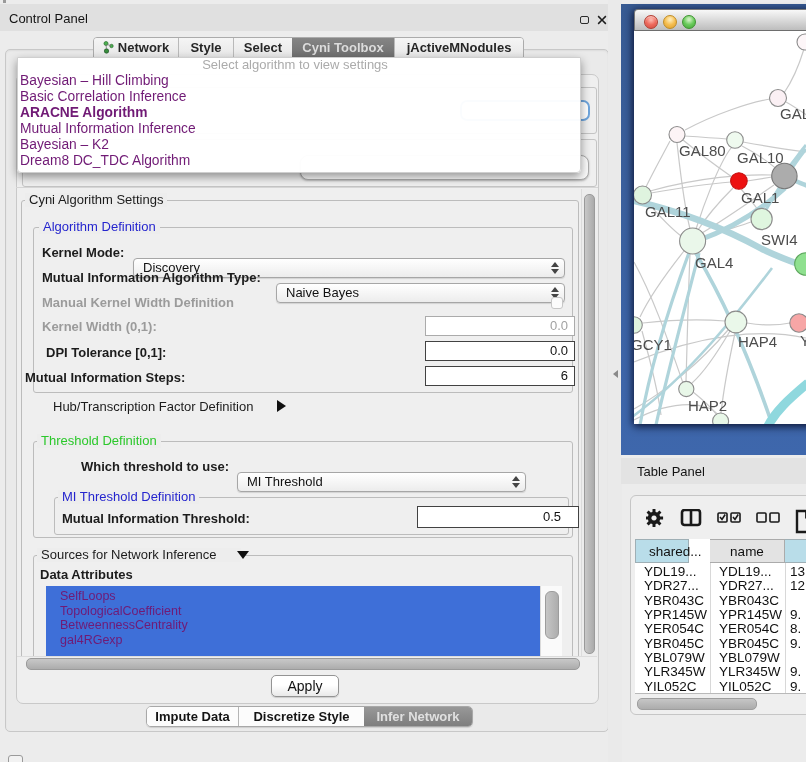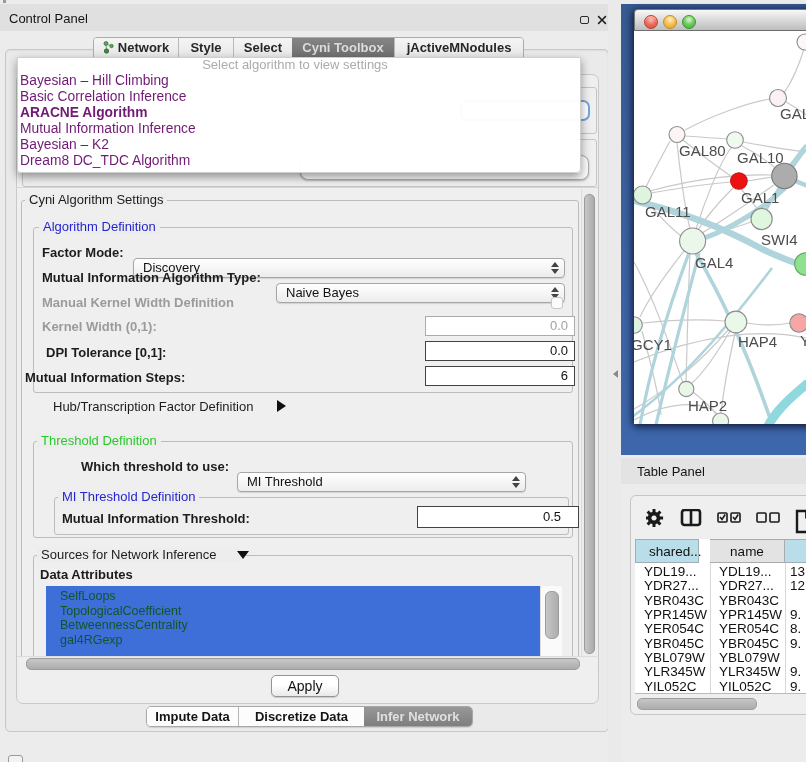--- a/index.html
+++ b/index.html
@@ -52,21 +52,21 @@
 <div class="abs" style="left:22px;top:139px;width:573px;height:46px;border:1px solid #C4C4C4;border-radius:3px;"></div>
 <div class="abs" style="left:300px;top:155px;width:287px;height:23px;background:#FBFBFB;border:1px solid #ACACAC;border-radius:8px;box-shadow:0 1px 2px rgba(0,0,0,0.25);"></div>
 <div class="abs" style="left:16px;top:187px;width:582px;height:1px;background:#D5D5D5;"></div>
 
 <div class="group" style="left:21px;top:200px;width:556px;height:462px;border-radius:3px;"></div>
 <div class="gtitle" style="left:25px;top:193px;color:#1C1C1C;">Cyni Algorithm Settings</div>
 
 <div class="group" style="left:33px;top:227px;width:538px;height:164px;"></div>
 <div class="gtitle" style="left:39px;top:220px;color:#2525CE;">Algorithm Definition</div>
 
-<div class="lbl b" style="left:42px;top:245px;">Factor Mode:</div>
+<div class="lbl b" style="left:42px;top:245px;">Kernel Mode:</div>
 <div class="combo" style="left:133px;top:241px;width:430px;height:18px;">
     <span class="tx">Discovery</span>
     <span class="chev chevu"></span>
     <span class="chev chevd"></span>
   </div>
 <div class="lbl b" style="left:42px;top:270px;">Mutual Information Algorithm Type:</div>
 <div class="combo" style="left:276px;top:266px;width:287px;height:18px;">
     <span class="tx">Naive Bayes</span>
     <span class="chev chevu"></span>
     <span class="chev chevd"></span>
@@ -97,35 +97,35 @@
 <div class="lbl b" style="left:62px;top:511px;">Mutual Information Threshold:</div>
 <div class="field" style="left:417px;top:506px;width:143px;height:20px;padding-right:17px;line-height:20px;">0.5</div>
 
 <div class="group" style="left:33px;top:555px;width:538px;height:113px;"></div>
 <div class="gtitle" style="left:37px;top:548px;color:#1C1C1C;padding-right:24px;">Sources for Network Inference</div>
 <div class="abs" style="left:237px;top:551px;width:0;height:0;border-left:6px solid transparent;border-right:6px solid transparent;border-top:8px solid #101010;"></div>
 <div class="lbl b" style="left:40px;top:567px;">Data Attributes</div>
 
 <div class="abs" style="left:46px;top:586px;width:516px;height:70px;background:#fff;overflow:hidden;">
   <div style="position:absolute;left:0;top:0;width:494px;height:70px;background:#3E6FD8;"></div>
-  <div style="position:absolute;left:14px;top:3px;font-size:12.5px;color:#14532d;line-height:14.5px;">SelfLoops<br>TopologicalCoefficient<br>BetweennessCentrality<br>gal4RGexp</div>
+  <div style="position:absolute;left:14px;top:3px;font-size:12.5px;color:#701a75;line-height:14.5px;">SelfLoops<br>TopologicalCoefficient<br>BetweennessCentrality<br>gal4RGexp</div>
   <div style="position:absolute;left:494px;top:0;width:22px;height:70px;background:#FAFAFA;border-left:1px solid #DADADA;"></div>
   <div style="position:absolute;left:499px;top:5px;width:12px;height:46px;background:linear-gradient(90deg,#C6C6C6,#ADADAD);border:1px solid #9C9C9C;border-radius:6px;"></div>
 </div>
 
 <div class="abs" style="left:581px;top:189px;width:16px;height:481px;background:#EDEDED;border-left:1px solid #DCDCDC;"></div>
 <div class="abs" style="left:584px;top:194px;width:9px;height:458px;background:linear-gradient(90deg,#C8C8C8,#AAAAAA);border:1px solid #9A9A9A;border-radius:5px;"></div>
 <div class="abs" style="left:17px;top:656px;width:580px;height:14px;background:#EFEFEF;border-top:1px solid #DCDCDC;"></div>
 <div class="abs" style="left:26px;top:658px;width:552px;height:10px;background:linear-gradient(#C8C8C8,#ACACAC);border:1px solid #9A9A9A;border-radius:5px;"></div>
 
 <div class="abs" style="left:271px;top:675px;width:66px;height:20px;background:linear-gradient(#FFFFFF 45%,#E9E9E9);border:1px solid #949494;border-radius:5px;box-shadow:0 1px 1px rgba(0,0,0,0.15);text-align:center;line-height:20px;font-size:14px;color:#111;">Apply</div>
 
 <div class="abs" style="left:146px;top:706px;height:19px;display:flex;border:1px solid #A8A8A8;border-radius:5px;overflow:hidden;box-shadow:0 1px 1px rgba(0,0,0,0.12);">
   <div style="background:#FCFCFC;border-right:1px solid #B5B5B5;width:91px;display:flex;align-items:center;justify-content:center;font-size:13px;font-weight:bold;color:#141414;">Impute Data</div>
-  <div style="background:#FCFCFC;width:125px;display:flex;align-items:center;justify-content:center;font-size:13px;font-weight:bold;color:#141414;">Discretize Data</div>
+  <div style="background:#FCFCFC;width:125px;display:flex;align-items:center;justify-content:center;font-size:13px;font-weight:bold;color:#141414;">Discretize Style</div>
   <div style="background:linear-gradient(#989898,#7E7E7E);width:108px;display:flex;align-items:center;justify-content:center;font-size:13px;font-weight:bold;color:#E0E0E0;">Infer Network</div>
 </div>
 
 <div class="abs" style="left:8px;top:755px;width:13px;height:12px;background:#F2F2F2;border:1px solid #9A9A9A;border-radius:3px;"></div>
 
 <div class="abs" style="left:608px;top:0;width:14px;height:762px;background:#EAEAEA;"></div>
 <div class="abs" style="left:613px;top:370px;width:0;height:0;border-top:4px solid transparent;border-bottom:4px solid transparent;border-right:5px solid #8A8A8A;"></div>
 
 <div class="abs" style="left:621px;top:4px;width:185px;height:451px;background:linear-gradient(180deg,#375A92 0%,#3A5F9C 40%,#3E67AC 100%);"></div>
 
@@ -237,21 +237,21 @@
       <rect x="0" y="0" width="9" height="9" rx="1" fill="none" stroke="#1A1A1A" stroke-width="1.6"></rect>
       <rect x="13" y="0" width="9" height="9" rx="1" fill="none" stroke="#1A1A1A" stroke-width="1.6"></rect>
     </g>
     <g transform="translate(151,2)">
         <path d="M0 0 h9 l6.5 6.5 V21 H0 z" fill="none" stroke="#1A1A1A" stroke-width="2.4"></path>
         <path d="M9 0 v6.5 h6.5" fill="none" stroke="#1A1A1A" stroke-width="1.8"></path>
       </g>
   </g>
 </svg>
 <div class="abs" style="left:635px;top:539px;width:171px;height:154px;background:#fff;overflow:hidden;font-size:13.5px;color:#111;">
-  <div style="position:absolute;left:0;top:0;width:64px;height:24px;background:#B9DDE9;border:1px solid #9FAFB5;box-sizing:border-box;text-align:center;line-height:23px;padding-left:13px;">shared...</div>
+  <div style="position:absolute;left:0;top:0;width:54px;height:24px;background:#B9DDE9;border:1px solid #9FAFB5;box-sizing:border-box;text-align:center;line-height:23px;padding-left:13px;">shared...</div>
   <div style="position:absolute;left:75px;top:0;width:75px;height:24px;background:#E3E3E3;border:1px solid #ABABAB;border-left:none;box-sizing:border-box;text-align:center;line-height:23px;">name</div>
   <div style="position:absolute;left:150px;top:0;width:30px;height:24px;background:#B9DDE9;border:1px solid #9FAFB5;border-left:none;box-sizing:border-box;"></div>
   <div style="position:absolute;left:75px;top:24px;width:1px;height:130px;background:#D8D8D8;"></div>
   <div style="position:absolute;left:150px;top:24px;width:1px;height:130px;background:#D8D8D8;"></div>
   <div style="position:absolute;left:9px;top:26px;line-height:14.35px;">YDL19...<br>YDR27...<br>YBR043C<br>YPR145W<br>YER054C<br>YBR045C<br>YBL079W<br>YLR345W<br>YIL052C</div>
   <div style="position:absolute;left:84px;top:26px;line-height:14.35px;">YDL19...<br>YDR27...<br>YBR043C<br>YPR145W<br>YER054C<br>YBR045C<br>YBL079W<br>YLR345W<br>YIL052C</div>
   <div style="position:absolute;left:155px;top:26px;line-height:14.35px;">13<br>12<br>&nbsp;<br>9.<br>8.<br>9.<br>&nbsp;<br>9.<br>9.</div>
 </div>
 <div class="abs" style="left:635px;top:693px;width:171px;height:1px;background:#B9B9B9;"></div>
 <div class="abs" style="left:637px;top:698px;width:118px;height:10px;background:linear-gradient(#C6C6C6,#ACACAC);border:1px solid #9E9E9E;border-radius:5px;"></div>

